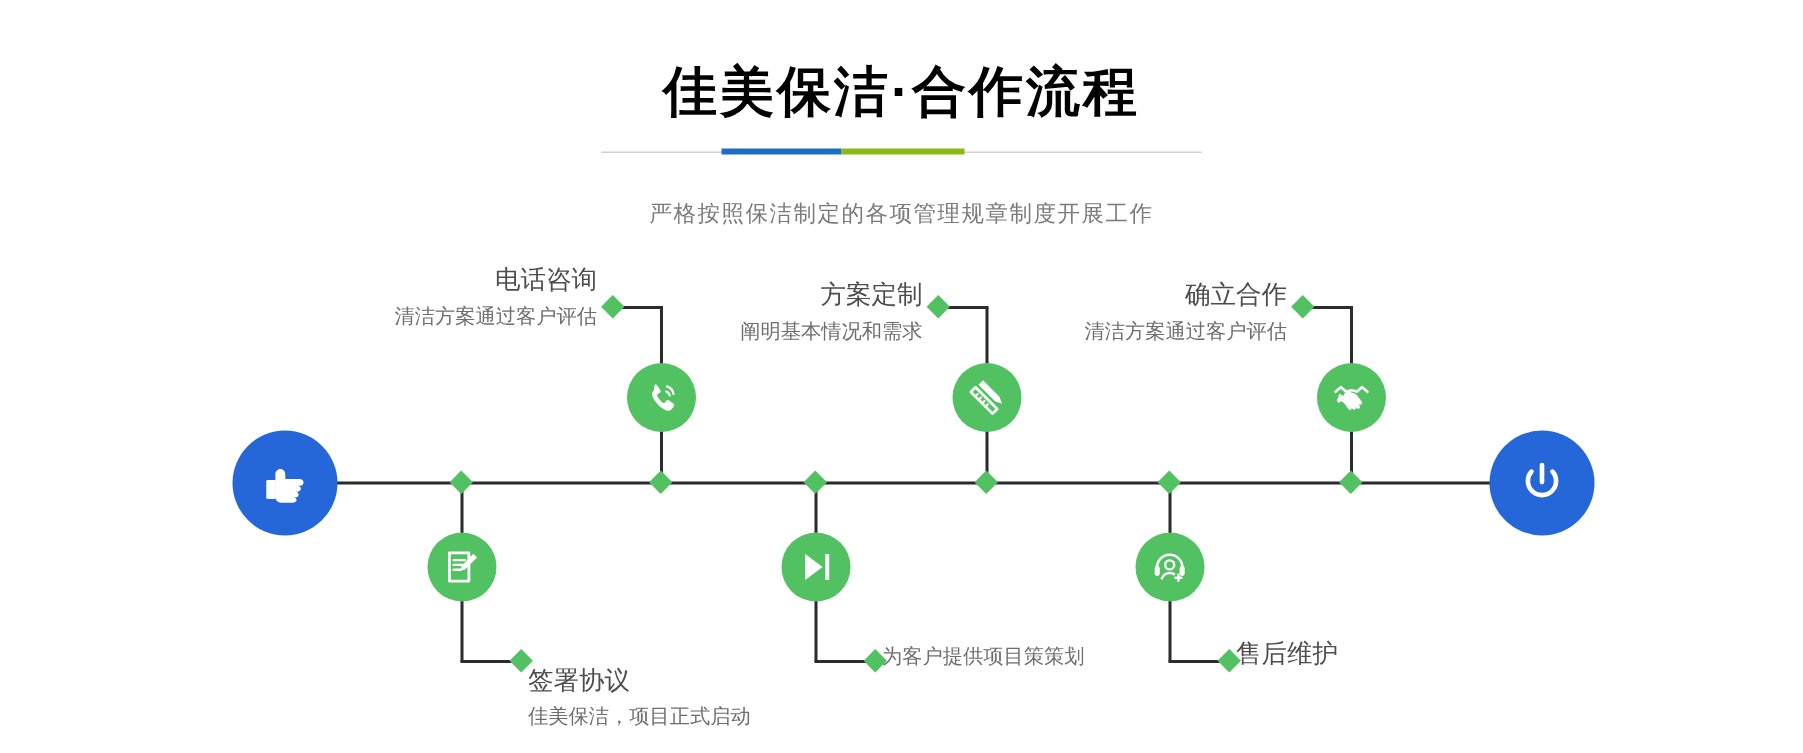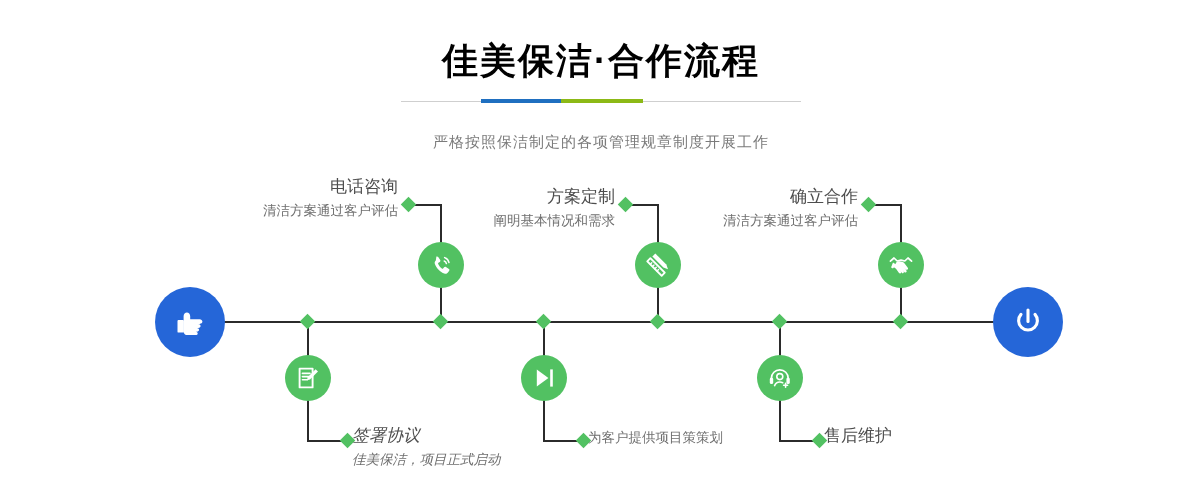--- a/index.html
+++ b/index.html
@@ -222,21 +222,21 @@
     <div class="diamond" style="left:302px; top:316px;"></div>
     <div class="node-icon" style="left:285px; top:355px;">
       <span>
         <svg width="28" height="28" viewBox="0 0 28 28">
           <path fill="none" stroke="#ffffff" stroke-width="1.9" stroke-linejoin="round" d="M5.6 4.6h13.0v18.8H5.6z"></path>
           <path fill="none" stroke="#ffffff" stroke-width="1.6" stroke-linecap="round" d="M8.4 9.4h7.6 M8.4 12.6h7.6 M8.4 15.8h5.0"></path>
           <path fill="#ffffff" d="M21.6 5.2l2.4 2.4-8.0 8.0-3.0 0.7 0.7-3.0z"></path>
         </svg>
       </span>
     </div>
-    <div class="label bottom" style="left:352px; top:425px; width:220px;font-style:italic;">
+    <div class="label bottom" style="left:352px; top:443px; width:220px;">
       <span class="t">签署协议</span>
       <span class="d">佳美保洁，项目正式启动</span>
     </div>
 
     <div class="vline" style="left:657px; top:205px; height:118px;"></div>
     <div class="hline" style="left:626px; top:204px; width:33px;"></div>
     <div class="diamond" style="left:620px; top:199px;"></div>
     <div class="diamond" style="left:652px; top:316px;"></div>
     <div class="node-icon" style="left:635px; top:242px;">
       <span>

